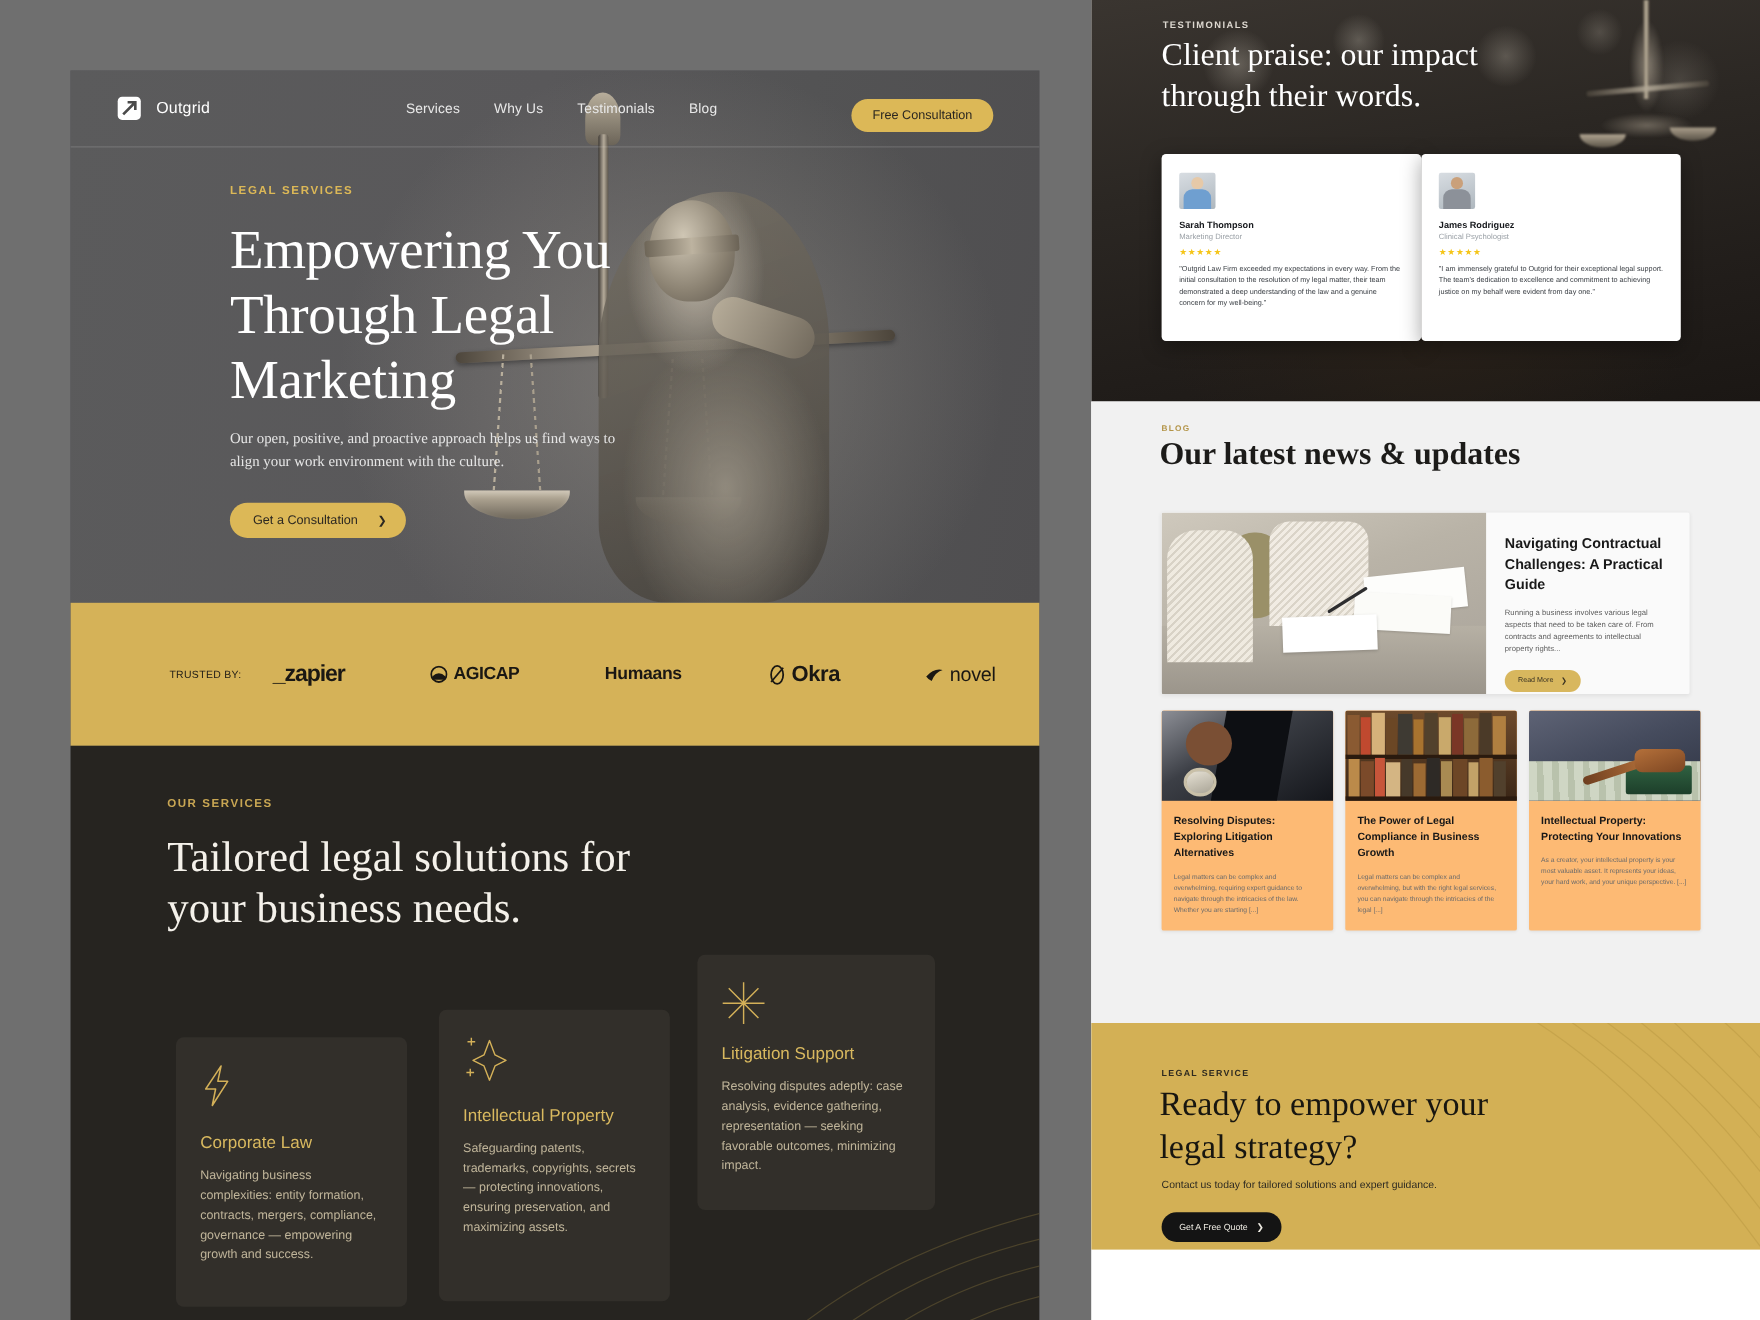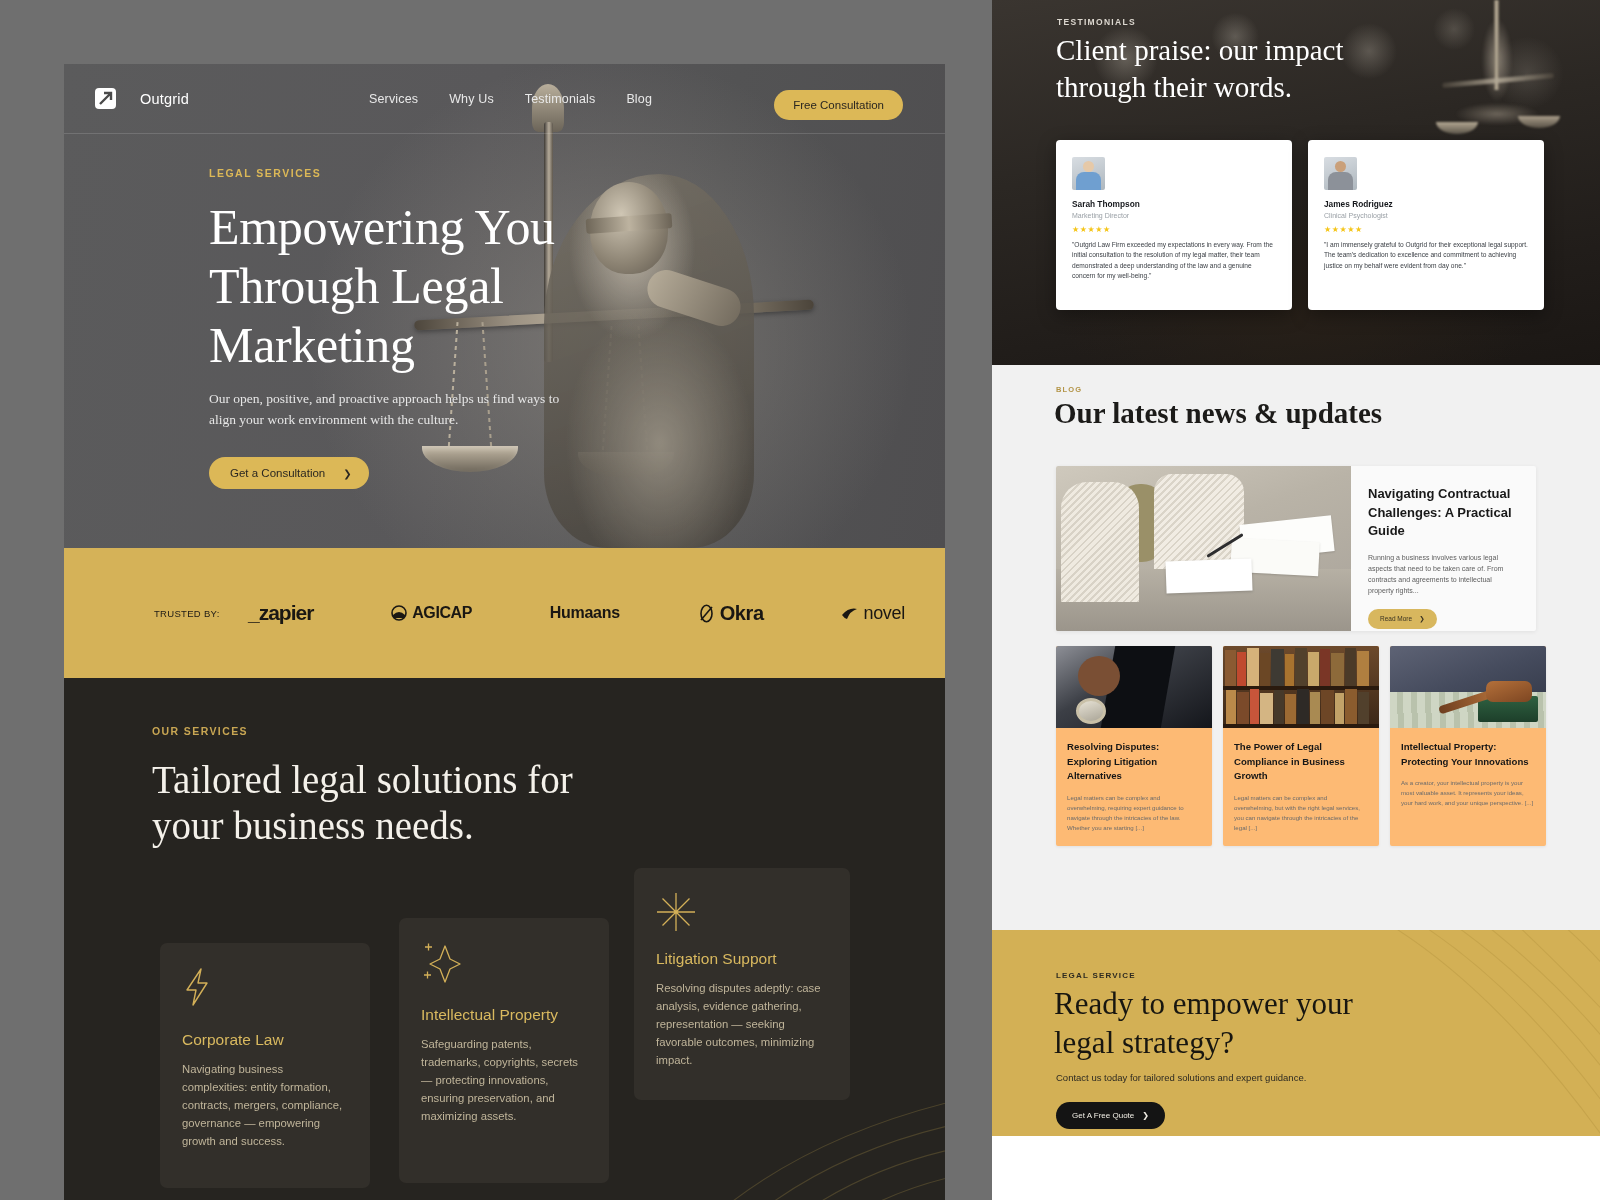--- a/index.html
+++ b/index.html
@@ -92,21 +92,21 @@
     position:absolute; left:252px; top:215px; width:96px; height:38px;
     background: linear-gradient(100deg,#b6ac99,#736b5e);
     border-radius: 20px; transform: rotate(18deg);
   }
 
   .topbar {
     position:absolute; left:0; top:0; width:881px; height:70px;
     border-bottom: 1px solid rgba(255,255,255,.14);
     display:flex; align-items:center; z-index:5;
   }
-  .brand { position:absolute; left:31px; display:flex; align-items:center; gap:24px; }
+  .brand { position:absolute; left:43px; display:flex; align-items:center; gap:14px; }
   .brand-mark {
     width:21px; height:21px; background:#ffffff; border-radius:4px;
     position:relative;
   }
   .brand-mark svg { position:absolute; left:3px; top:3px; }
   .brand-name { color:#fff; font-size:14.5px; letter-spacing:.2px; }
   .nav { position:absolute; left:305px; display:flex; gap:31px; }
   .nav a { color:#e9e9e9; font-size:12.5px; text-decoration:none; letter-spacing:.15px; }
   .cta-top {
     position:absolute; right:42px;
@@ -210,21 +210,21 @@
 
   .testi-eyebrow {
     position:absolute; left:65px; top:17px;
     color:#ddd8d0; font-size:8.5px; letter-spacing:1.3px; font-weight:bold;
   }
   .testi-title {
     position:absolute; left:64px; top:32px; width:430px;
     color:#fff; font-family:"Liberation Serif", serif;
     font-size:29px; line-height:37px; font-weight:400;
   }
-  .tcards { position:absolute; left:64px; top:140px; display:flex; gap:16px; }
+  .tcards { position:absolute; left:64px; top:140px; display:flex; }
   .tcard {
     width:236px; height:170px; background:#fff; border-radius:4px; padding:17px 16px;
     box-shadow: 0 5px 18px rgba(0,0,0,.35);
   }
   .tc-avatar {
     width:33px; height:33px; border-radius:2px; overflow:hidden;
     background:linear-gradient(160deg,#d8dde2,#aeb7be);
     position:relative;
   }
   .tc-avatar .ah { position:absolute; left:11px; top:4px; width:11px; height:11px; border-radius:50%; }

